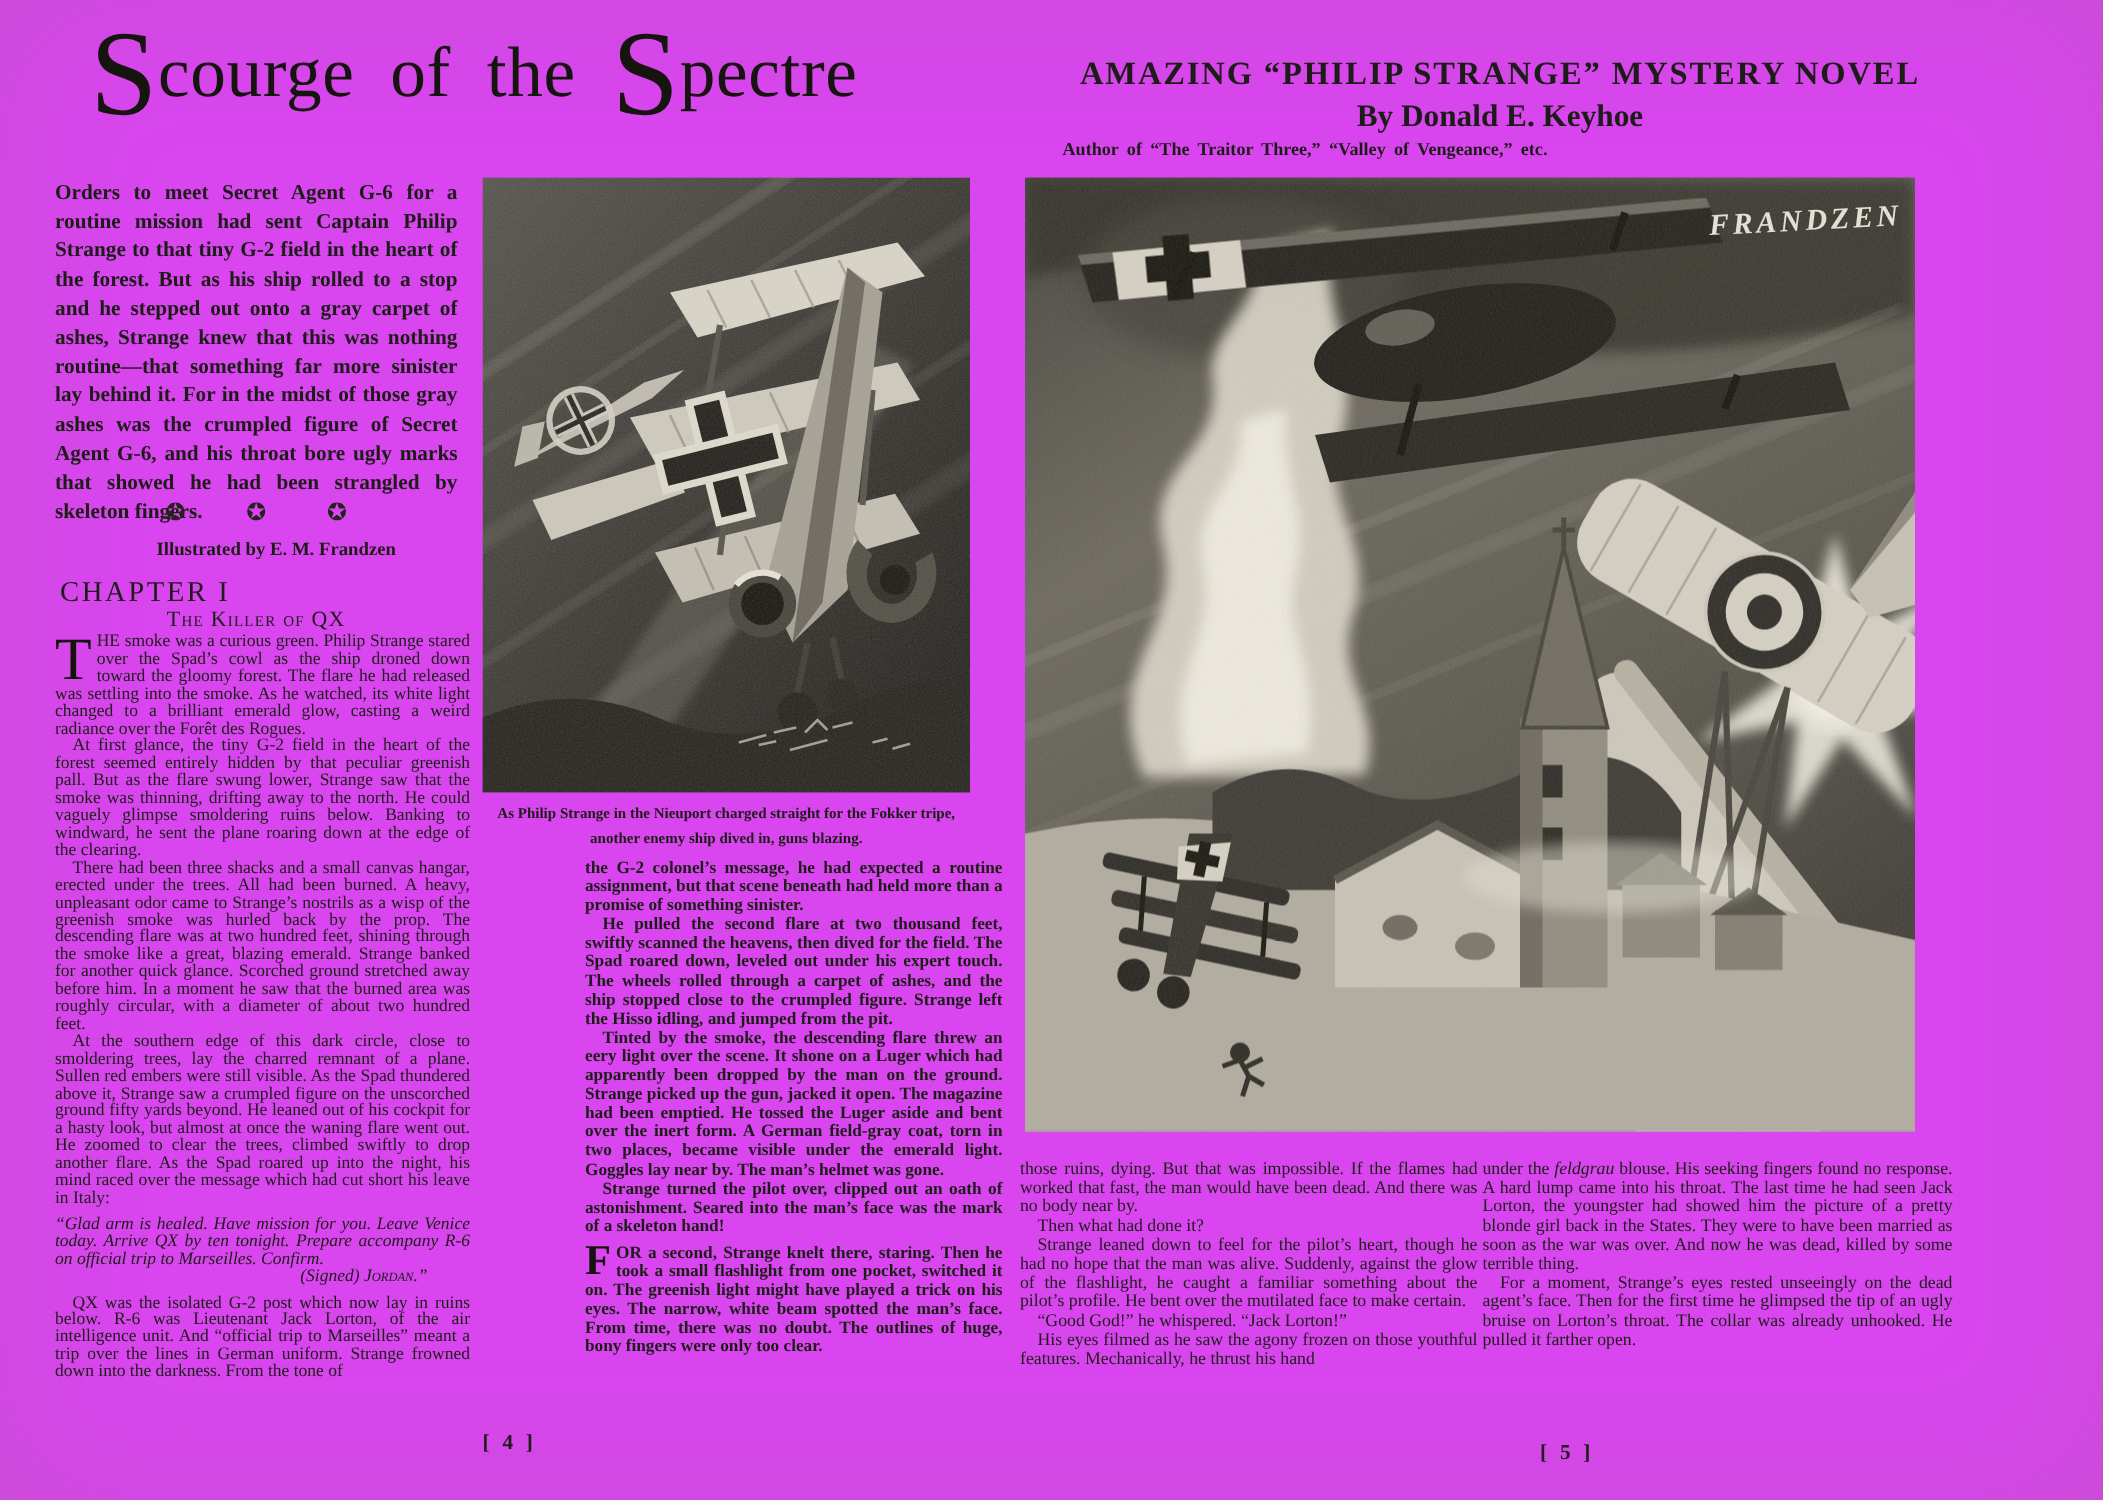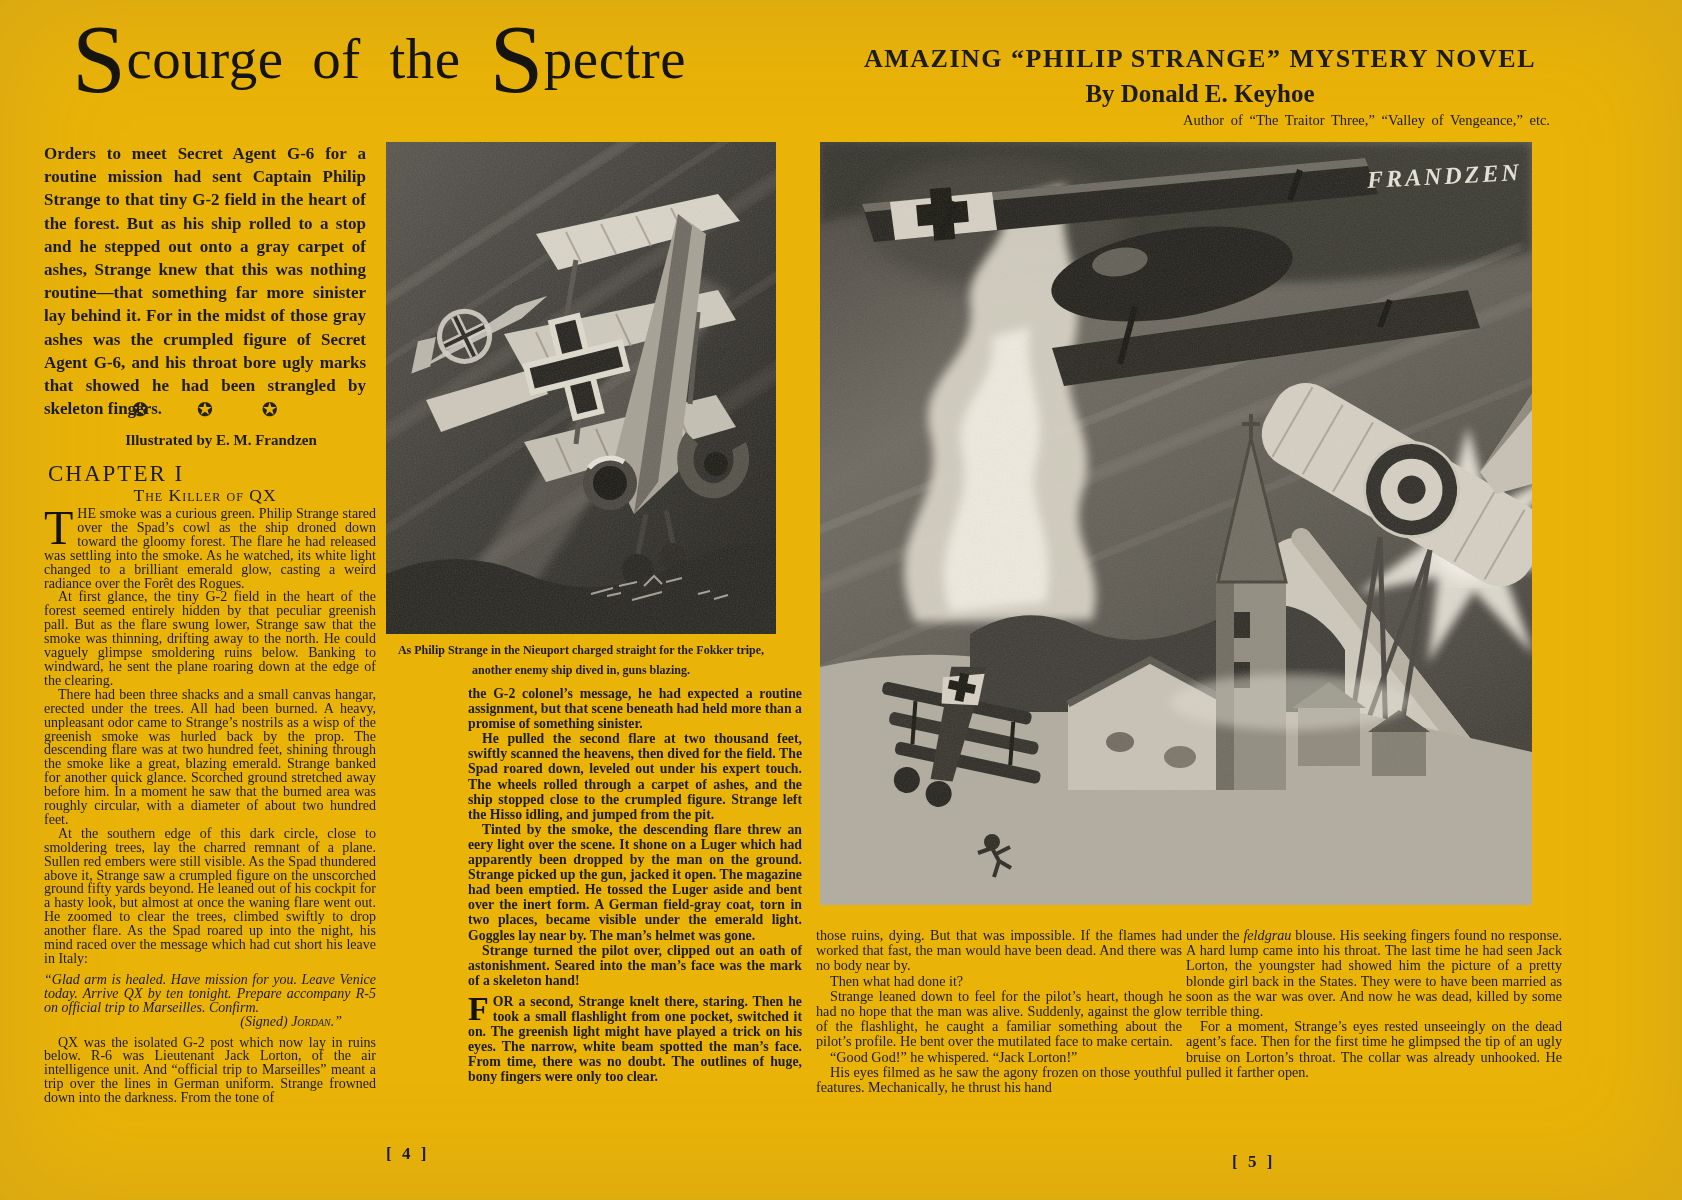--- a/index.html
+++ b/index.html
@@ -1,18 +1,18 @@
 <!DOCTYPE html>
 <html lang="en"><head>
 <meta charset="utf-8">
 <style>
   html,body{margin:0;padding:0;background:#8a857c;}
   .sheet{
     position:relative;width:1682px;height:1200px;margin:0 auto;
-    background:#eab308;overflow:hidden;color:#1d1c19;
+    background:#d946ef;overflow:hidden;color:#1d1c19;
     font-family:"Liberation Serif","DejaVu Serif",serif;
     box-shadow:inset 0 0 120px rgba(120,110,90,.18);
   }
   
   .main-title{
     position:absolute;left:72px;top:26px;width:680px;white-space:nowrap;
     font-size:57px;letter-spacing:.5px;word-spacing:14px;color:#15140f;
   }
   .main-title .biginit{font-size:97px;vertical-align:-14px;line-height:0;}
   .intro{
@@ -41,22 +41,22 @@
   .caption{position:absolute;left:384px;top:640px;width:394px;text-align:center;
     font-size:12px;font-weight:bold;line-height:20px;}
   .pageno{position:absolute;font-size:17px;font-weight:bold;letter-spacing:3px;}
   .pageno-left{left:386px;top:1144px;}
   .pageno-right{left:1232px;top:1152px;}
   
   .kicker{position:absolute;left:850px;top:44px;width:700px;text-align:center;
     font-size:26px;font-weight:bold;letter-spacing:1.5px;white-space:nowrap;}
   .byline{position:absolute;left:850px;top:80px;width:700px;text-align:center;
     font-size:25px;font-weight:bold;}
-  .author-note{position:absolute;left:850px;top:112px;width:700px;text-align:right;
-    font-size:14.5px;font-weight:normal;word-spacing:3px;}
+  .author-note{position:absolute;left:850px;top:112px;width:700px;text-align:left;
+    font-size:14.5px;font-weight:bold;word-spacing:3px;}
   .art-right{position:absolute;left:820px;top:142px;width:712px;height:763px;}
   .rcol1{left:816px;top:928px;width:366px;font-size:14.2px;line-height:15.2px;}
   .rcol2{left:1186px;top:928px;width:376px;font-size:14.2px;line-height:15.2px;}
   svg{display:block;}
 </style>
 </head>
 <body>
 
 <div class="sheet">
 
@@ -68,21 +68,21 @@
   <div class="credit">Illustrated by E. M. Frandzen</div>
   <div class="chapter">CHAPTER I</div>
   <div class="chapter-sub">The Killer of QX</div>
 
   <div class="col col1">
     <p class="nodent"><span class="dropcap-t">T</span><span>HE smoke was a curious green. Philip Strange stared over the Spad’s cowl as the ship droned down toward the gloomy forest. The flare he had released was settling into the smoke. As he watched, its white light changed to a brilliant emerald glow, casting a weird radiance over the Forêt des Rogues.</span></p>
     <p>At first glance, the tiny G-2 field in the heart of the forest seemed entirely hidden by that peculiar greenish pall. But as the flare swung lower, Strange saw that the smoke was thinning, drifting away to the north. He could vaguely glimpse smoldering ruins below. Banking to windward, he sent the plane roaring down at the edge of the clearing.</p>
     <p>There had been three shacks and a small canvas hangar, erected under the trees. All had been burned. A heavy, unpleasant odor came to Strange’s nostrils as a wisp of the greenish smoke was hurled back by the prop. The descending flare was at two hundred feet, shining through the smoke like a great, blazing emerald. Strange banked for another quick glance. Scorched ground stretched away before him. In a moment he saw that the burned area was roughly circular, with a diameter of about two hundred feet.</p>
     <p>At the southern edge of this dark circle, close to smoldering trees, lay the charred remnant of a plane. Sullen red embers were still visible. As the Spad thundered above it, Strange saw a crumpled figure on the unscorched ground fifty yards beyond. He leaned out of his cockpit for a hasty look, but almost at once the waning flare went out. He zoomed to clear the trees, climbed swiftly to drop another flare. As the Spad roared up into the night, his mind raced over the message which had cut short his leave in Italy:</p>
     <div class="telegram">
-      <p class="nodent">“Glad arm is healed. Have mission for you. Leave Venice today. Arrive QX by ten tonight. Prepare accompany R-5 on official trip to Marseilles. Confirm.</p>
+      <p class="nodent">“Glad arm is healed. Have mission for you. Leave Venice today. Arrive QX by ten tonight. Prepare accompany R-6 on official trip to Marseilles. Confirm.</p>
       <div class="sig"><span>(Signed) </span><span class="sc">Jordan.”</span></div>
     </div>
     <p>QX was the isolated G-2 post which now lay in ruins below. R-6 was Lieutenant Jack Lorton, of the air intelligence unit. And “official trip to Marseilles” meant a trip over the lines in German uniform. Strange frowned down into the darkness. From the tone of</p>
   </div>
 
   <div class="art-left">
     <svg width="390" height="492" viewBox="0 0 390 492">
       <defs>
         <linearGradient id="skyL" x1="0" y1="0" x2="1" y2="1">
           <stop offset="0" stop-color="#56534d"></stop>

